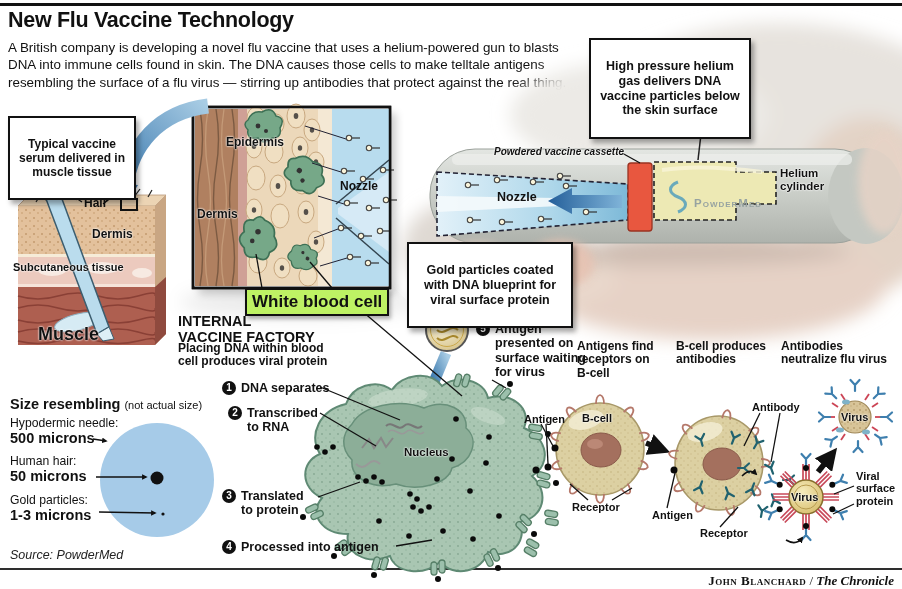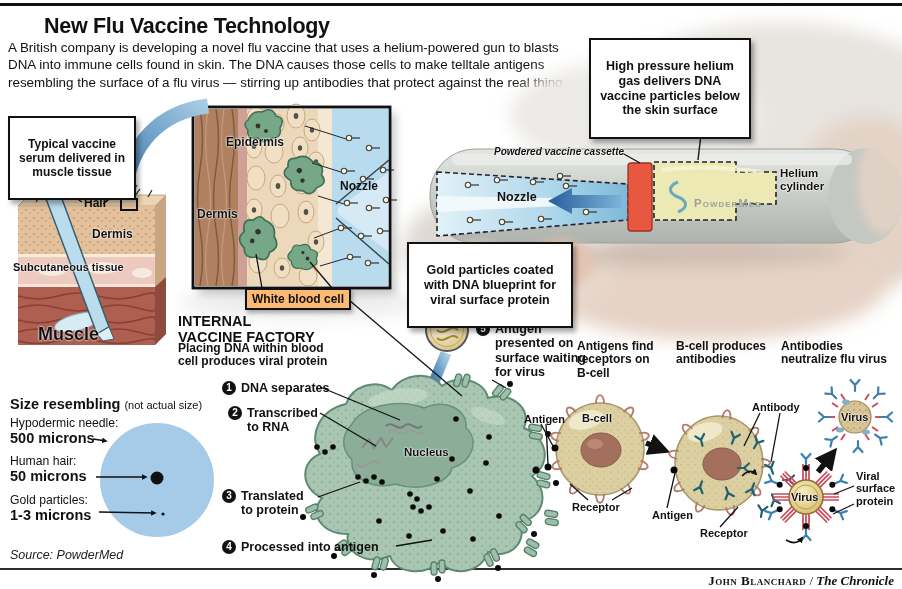--- a/index.html
+++ b/index.html
@@ -1,26 +1,26 @@
 <!DOCTYPE html>
 <html><head>
 <meta charset="utf-8">
 <style>
   html,body{margin:0;padding:0;background:#fff;}
   .canvas{position:relative;width:902px;height:589px;background:#fff;overflow:hidden;
           font-family:"Liberation Sans",sans-serif;color:#111;}
   .topbar{position:absolute;left:0;top:3px;width:902px;height:3px;background:#111;}
   .botbar{position:absolute;left:0;top:568px;width:902px;height:2px;background:#2e2e2e;}
-  .title{position:absolute;left:8px;top:14px;font-size:21.5px;font-weight:900;letter-spacing:-0.3px;margin-left:36px;}
+  .title{position:absolute;left:8px;top:8px;font-size:21.5px;font-weight:900;letter-spacing:-0.3px;}
   .intro{position:absolute;left:8px;top:39px;width:578px;font-size:13.4px;line-height:1.3;}
   .callout{position:absolute;background:#fff;border:2.5px solid #111;font-weight:bold;
            text-align:center;line-height:1.18;box-shadow:3px 4px 5px rgba(0,0,0,.35);padding:19px 6px;z-index:6;}
   .lbl{position:absolute;font-weight:bold;line-height:1.12;z-index:5;}
   .halo{text-shadow:0 0 2px #fff,0 0 2px #fff;}
-  .boxlbl{position:absolute;background:#fdba74;border:2px solid #111;font-weight:bold;font-size:12px;
+  .boxlbl{position:absolute;background:#bef264;border:2px solid #111;font-weight:bold;font-size:17px;
           padding:2px 5px;z-index:6;box-shadow:2px 3px 4px rgba(0,0,0,.3);}
   .step{position:absolute;display:flex;gap:5px;font-weight:bold;font-size:12.5px;line-height:1.14;z-index:5;}
   .badge{flex:0 0 auto;width:14px;height:14px;border-radius:50%;background:#111;color:#fff;
          font-size:10px;font-weight:bold;display:flex;align-items:center;justify-content:center;line-height:1;}
   .sizehead{position:absolute;left:10px;top:396px;font-size:14.5px;font-weight:900;z-index:5;}
   .sizenote{font-size:11px;font-weight:normal;}
   .szname{position:absolute;left:10px;font-size:12.2px;z-index:5;}
   .szval{position:absolute;left:10px;font-size:14.5px;font-weight:bold;z-index:5;}
   .source{position:absolute;left:10px;top:548px;font-size:12.5px;font-style:italic;color:#222;z-index:5;}
   .credit{position:absolute;right:8px;top:573px;font-family:"Liberation Serif",serif;font-size:13px;z-index:5;}

